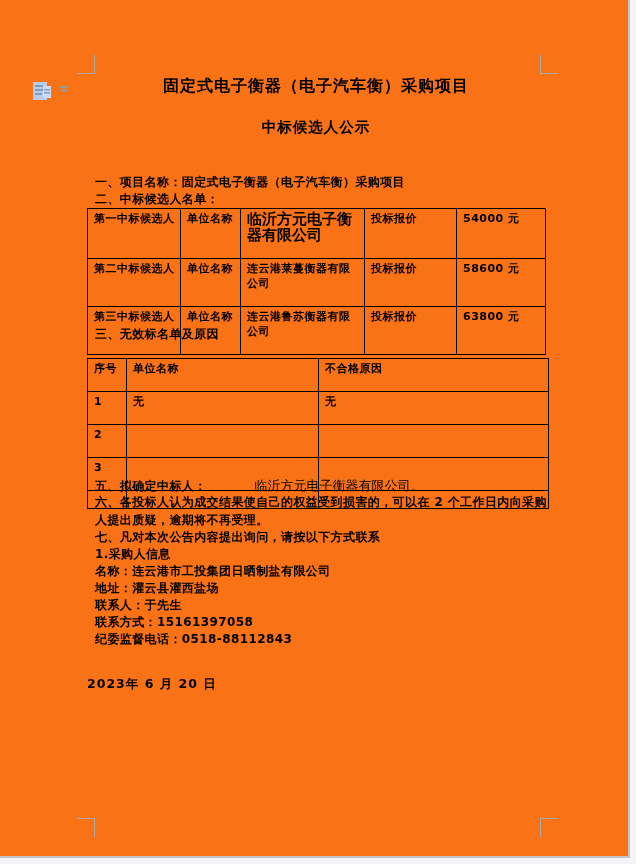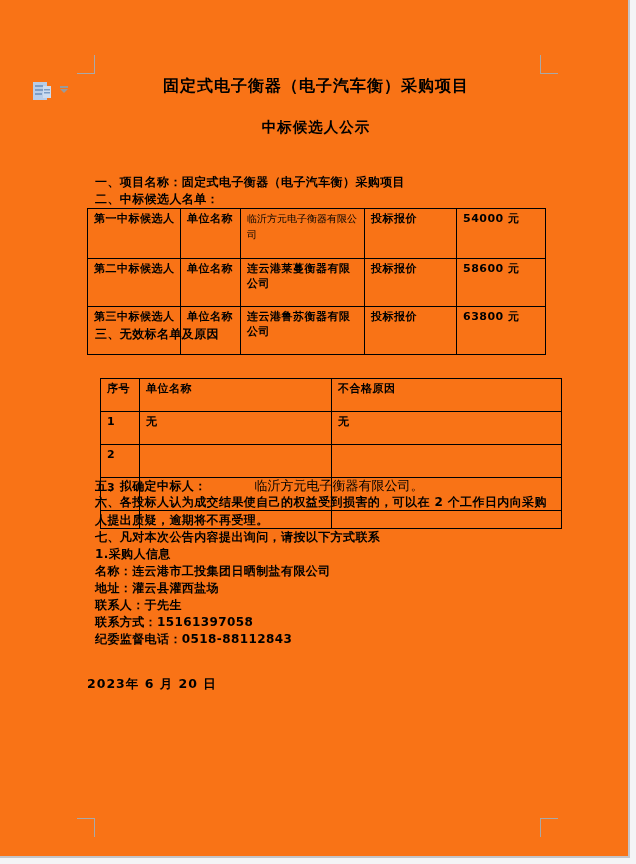--- a/index.html
+++ b/index.html
@@ -63,23 +63,23 @@
     padding: 2px 5px 15px 6px; line-height: 15px;
   }
   .tbl-candidates { top: 208px; width: 458px; }
   .tbl-candidates tr { height: 34px; }
   .tbl-candidates .col1 { width: 93px; }
   .tbl-candidates .col2 { width: 60px; }
   .tbl-candidates .col3 { width: 124px; }
   .tbl-candidates .col4 { width: 92px; }
   .tbl-candidates .col5 { width: 89px; }
   .tbl-candidates tr:first-child .company-cell {
-    font-weight: 400; font-size: 10px; letter-spacing: 0; line-height: 16px;
-  }
-  .tbl-invalid { top: 378px; width: 461px; margin-left: 13px; }
+    font-weight: 700; font-size: 15px; letter-spacing: 0; line-height: 16px;
+  }
+  .tbl-invalid { top: 358px; width: 461px; }
   .tbl-invalid .col1 { width: 39px; }
   .tbl-invalid .col2 { width: 192px; }
   .tbl-invalid .col3 { width: 230px; }
   .tbl-invalid tr { height: 20px; }
   .tbl-invalid tr.short { height: 14px; }
 
   .date-line {
     position: absolute; left: 87px; top: 676px; width: 458px;
     font-size: 12.5px; font-weight: 700; letter-spacing: 1px;
   }

